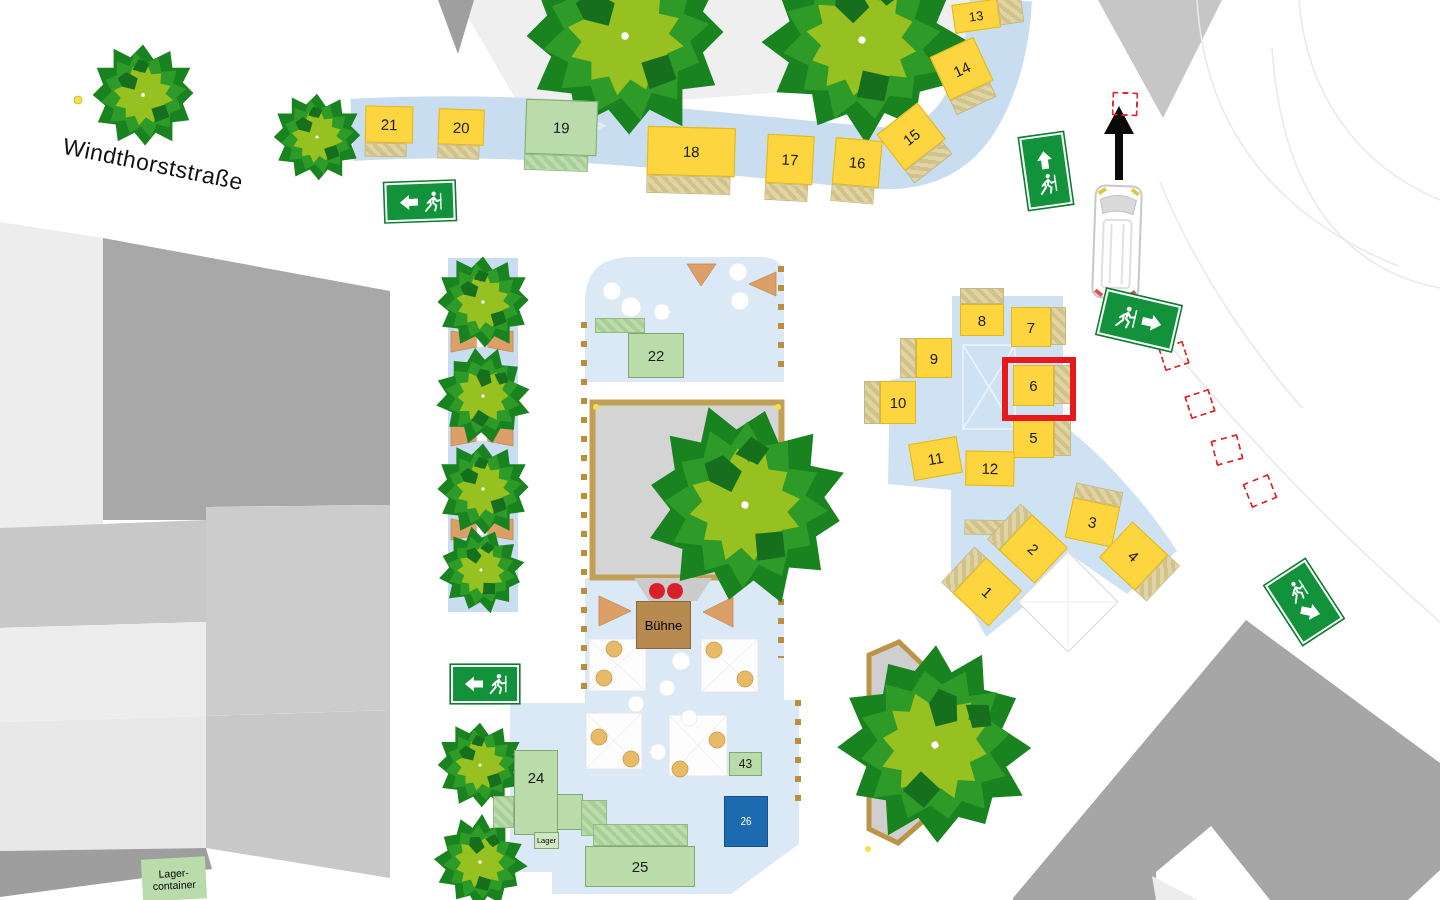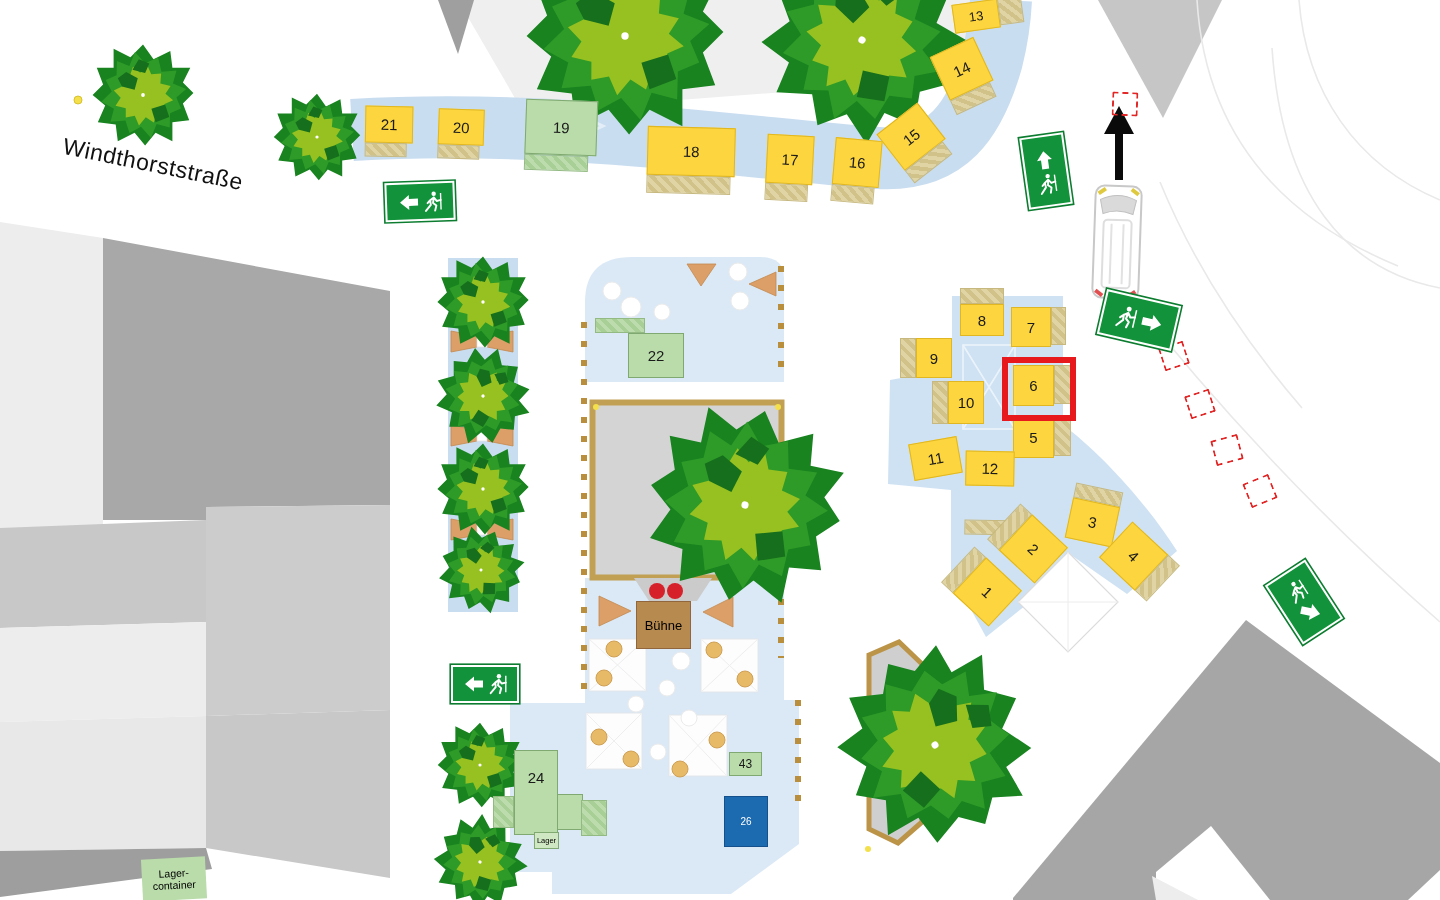--- a/index.html
+++ b/index.html
@@ -297,21 +297,21 @@
     <div class="cell sy" style="width:36px;height:40px;">
         <span>9</span>
       </div>
   </div>
   <div class="st" style="left:1013px;top:365px;">
     <div class="cell sy" style="width:41px;height:41px;">
         <span>6</span>
       </div>
     <div class="hatch" style="width:17px;height:39px;"></div>
   </div>
-  <div class="st" style="left:932px;top:381px;border-radius:13px;">
+  <div class="st" style="left:864px;top:381px;border-radius:13px;">
     <div class="hatch" style="width:16px;height:43px;"></div>
     <div class="cell sy" style="width:36px;height:43px;">
         <span>10</span>
       </div>
   </div>
   <div class="st" style="left:1013px;top:416px;">
     <div class="cell sy" style="width:41px;height:42px;">
         <span>5</span>
       </div>
     <div class="hatch" style="width:17px;height:40px;"></div>
@@ -366,20 +366,26 @@
   <div class="ghatch abs" style="left:581px;top:800px;width:26px;height:36px;z-index:11;"></div>
   <div class="st" style="left:514px;top:750px;">
     <div class="cell sg" style="width:44px;height:85px;align-items:flex-start;padding-top:18px;">
         <span>24</span>
       </div>
   </div>
   <div class="lagerbox abs" style="left:534px;top:832px;width:23px;height:15px;">
       <span>Lager</span>
     </div>
 
+  <div class="st col" style="left:585px;top:824px;">
+    <div class="ghatch" style="width:95px;height:22px;margin-left:8px;"></div>
+    <div class="cell sg" style="width:110px;height:41px;">
+        <span>25</span>
+      </div>
+  </div>
   <div class="st" style="left:724px;top:796px;">
     <div class="cell sb" style="width:44px;height:51px;">
         <span>26</span>
       </div>
   </div>
   <div class="st" style="left:729px;top:752px;">
     <div class="cell sg" style="width:33px;height:24px;font-size:12px;">
         <span>43</span>
       </div>
   </div>

